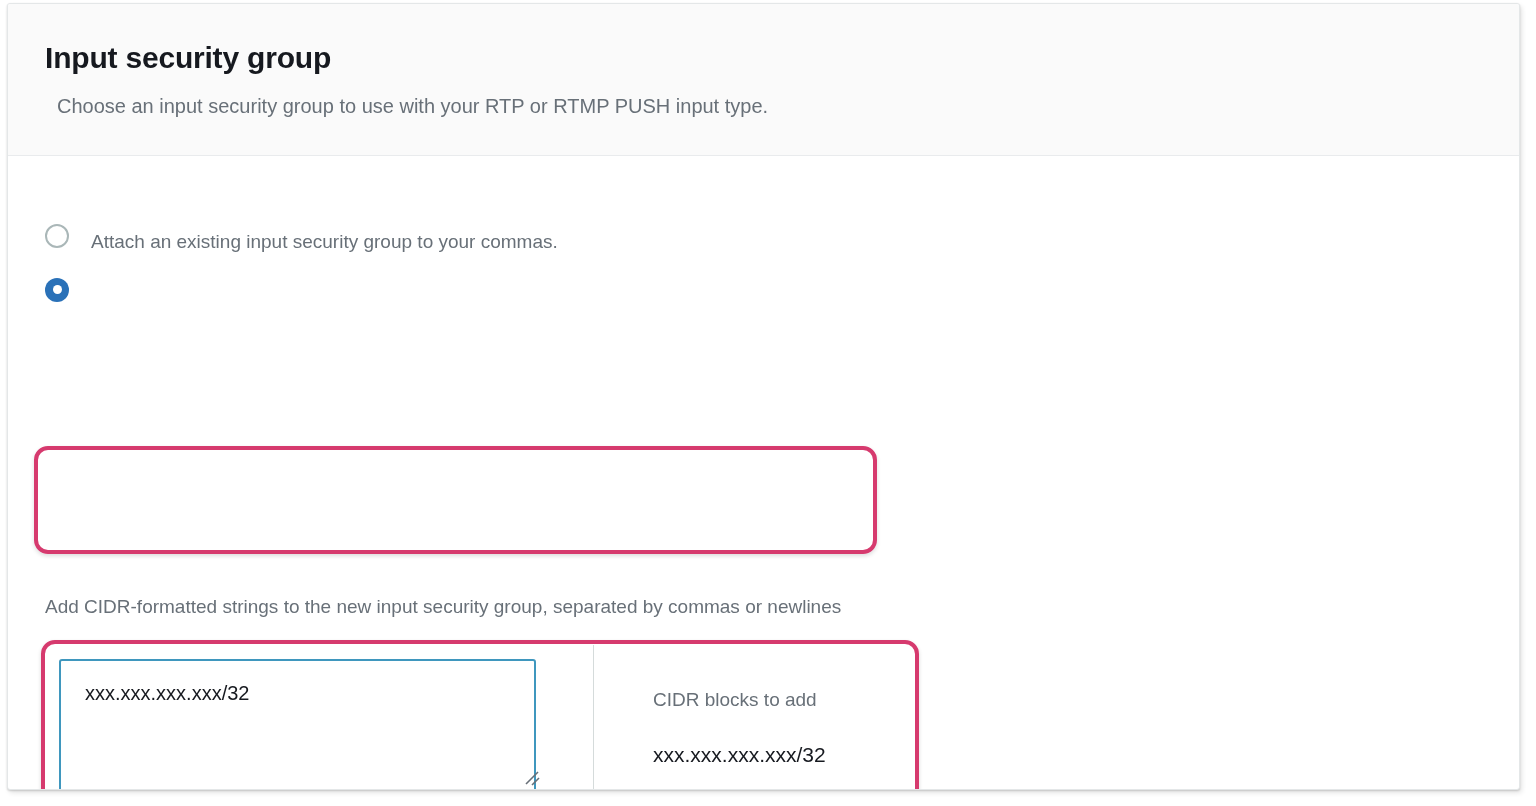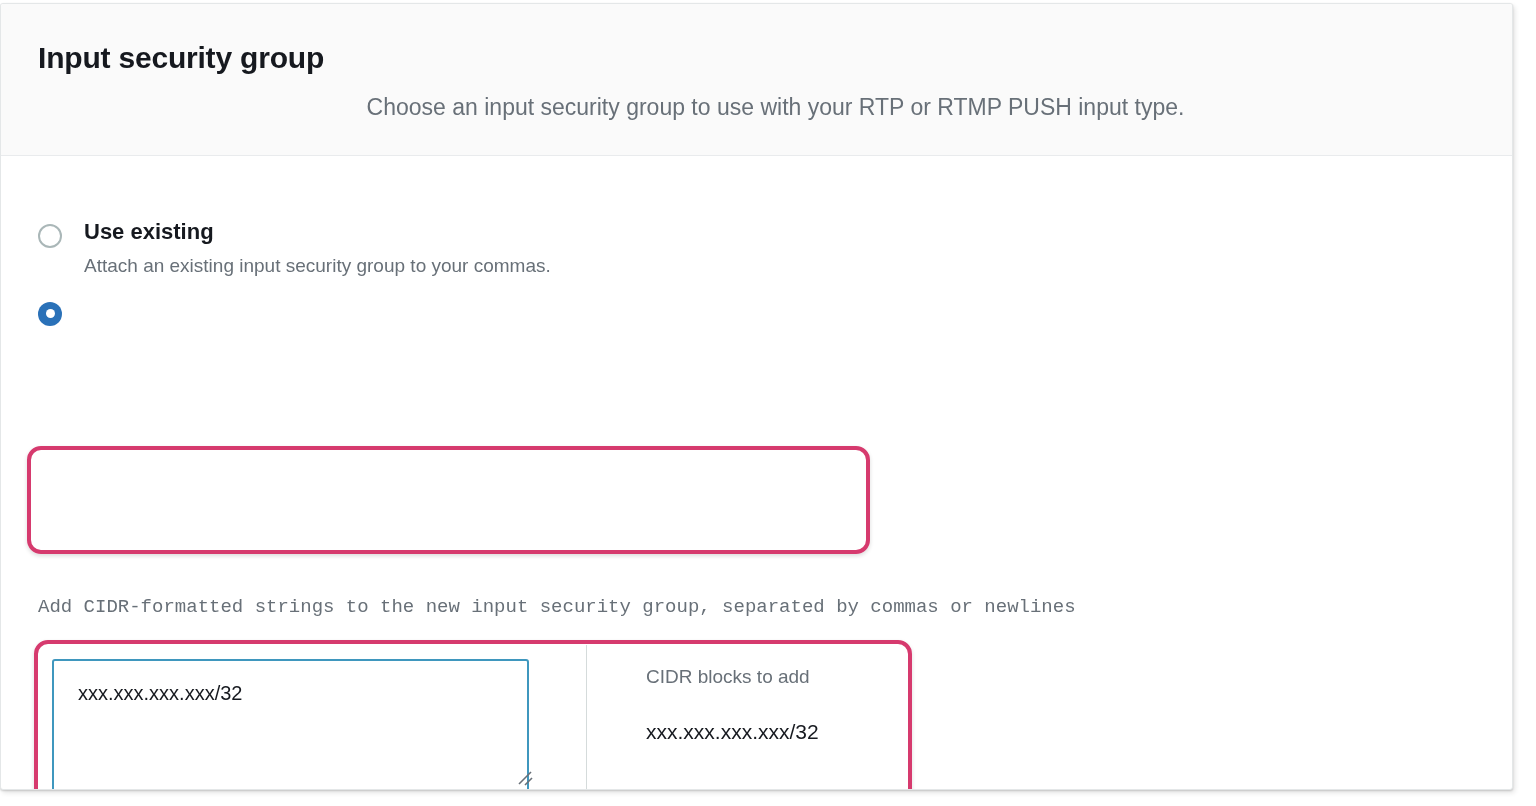--- a/index.html
+++ b/index.html
@@ -12,21 +12,21 @@
     height: 806px;
     background: #ffffff;
     font-family: "Liberation Sans", "DejaVu Sans", sans-serif;
     overflow: hidden;
     position: relative;
   }
 
   
   .card {
     position: absolute;
-    left: 0;
+    left: 7px;
     top: 3px;
     width: 1513px;
     height: 787px;
     background: #ffffff;
     border: 1px solid #e4e7e8;
     border-radius: 3px;
     box-sizing: border-box;
     box-shadow: 0 1px 2px rgba(0,0,0,0.16), 2px 3px 5px rgba(0,0,0,0.10);
     overflow: hidden;
   }
@@ -42,25 +42,24 @@
   .card-title {
     font-size: 30px;
     font-weight: bold;
     color: #16191f;
     letter-spacing: -0.2px;
     margin: 0;
     line-height: 1.2;
   }
 
   .card-subtitle {
-    font-size: 23px;
-    color: #687078;
-    margin: 17px 0 0 1px;
+    font-size: 20px;
+    color: #687078;
+    margin: 17px 0 0 12px;
     line-height: 1.3;
-    text-align: center;
   }
 
   .card-body {
     position: relative;
     padding: 0;
     height: 634px;
   }
 
   
   .radio-group {
@@ -149,21 +148,20 @@
 
   
   .cidr-help {
     position: absolute;
     left: 37px;
     top: 440px;
     font-size: 19px;
     color: #687078;
     line-height: 1.2;
     white-space: nowrap;
-    font-family: Liberation Mono, monospace;
   }
 
   .cidr-panel {
     position: absolute;
     left: 33px;
     top: 484px;
     width: 878px;
     height: 188px;
     box-sizing: border-box;
     display: flex;
@@ -212,20 +210,21 @@
 
   .cidr-right {
     flex: 1;
     box-sizing: border-box;
     padding: 26px 0 0 59px;
   }
   .cidr-right-label {
     font-size: 19px;
     color: #687078;
     line-height: 1.2;
+    margin-top: 23px;
   }
   .cidr-right-value {
     font-size: 21px;
     color: #16191f;
     margin-top: 30px;
     line-height: 1.2;
   }
 </style>
 </head>
 <body>
@@ -237,21 +236,20 @@
     <p class="card-subtitle">Choose an input security group to use with your RTP or RTMP PUSH input type.</p>
   </div>
 
   <div class="card-body">
 
     <div class="radio-group">
 
       <div class="radio-row first">
         <span class="radio-mark off"></span>
         <span class="radio-text">
-          <span class="radio-label">Use existing</span>
           <span class="radio-desc">Attach an existing input security group to your commas.</span>
         </span>
       </div>
 
       <div class="radio-row">
         <span class="radio-mark on"></span>
         <span class="radio-text">
         </span>
       </div>
 

